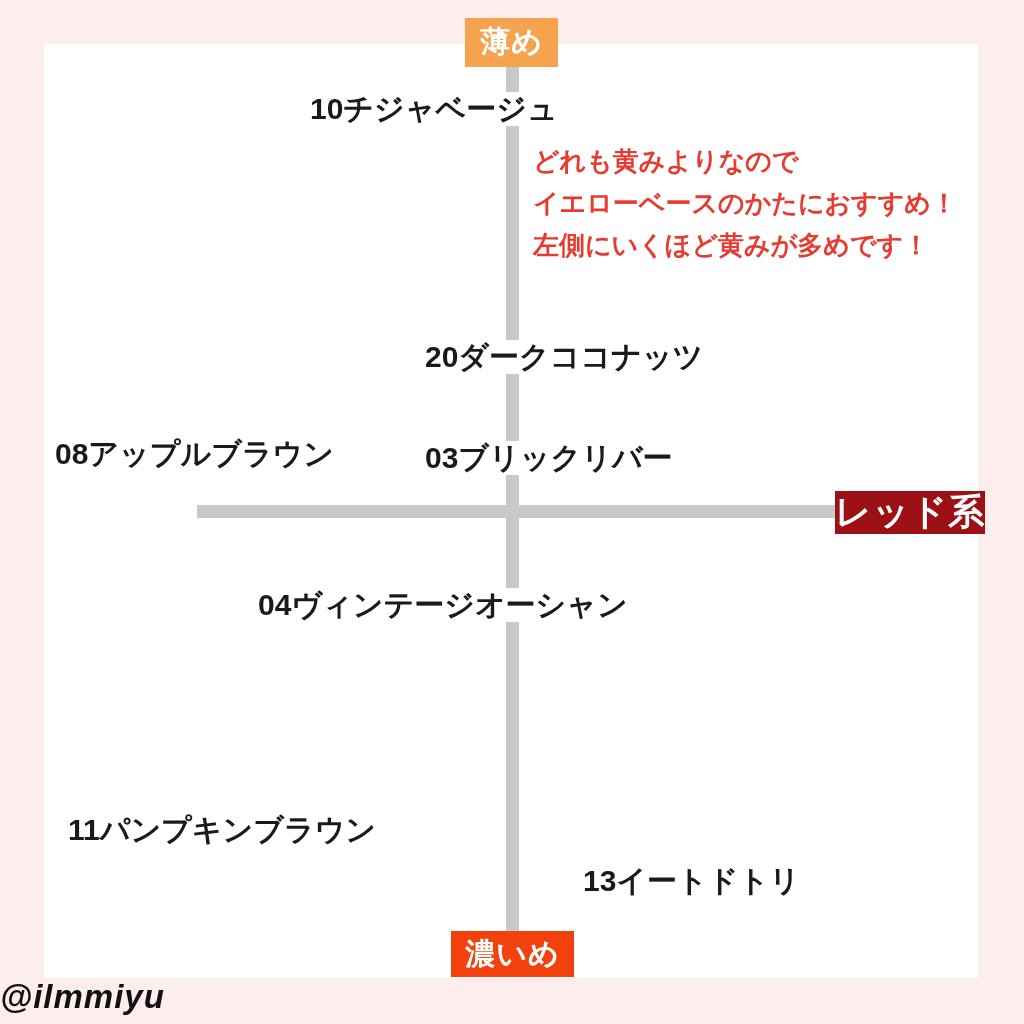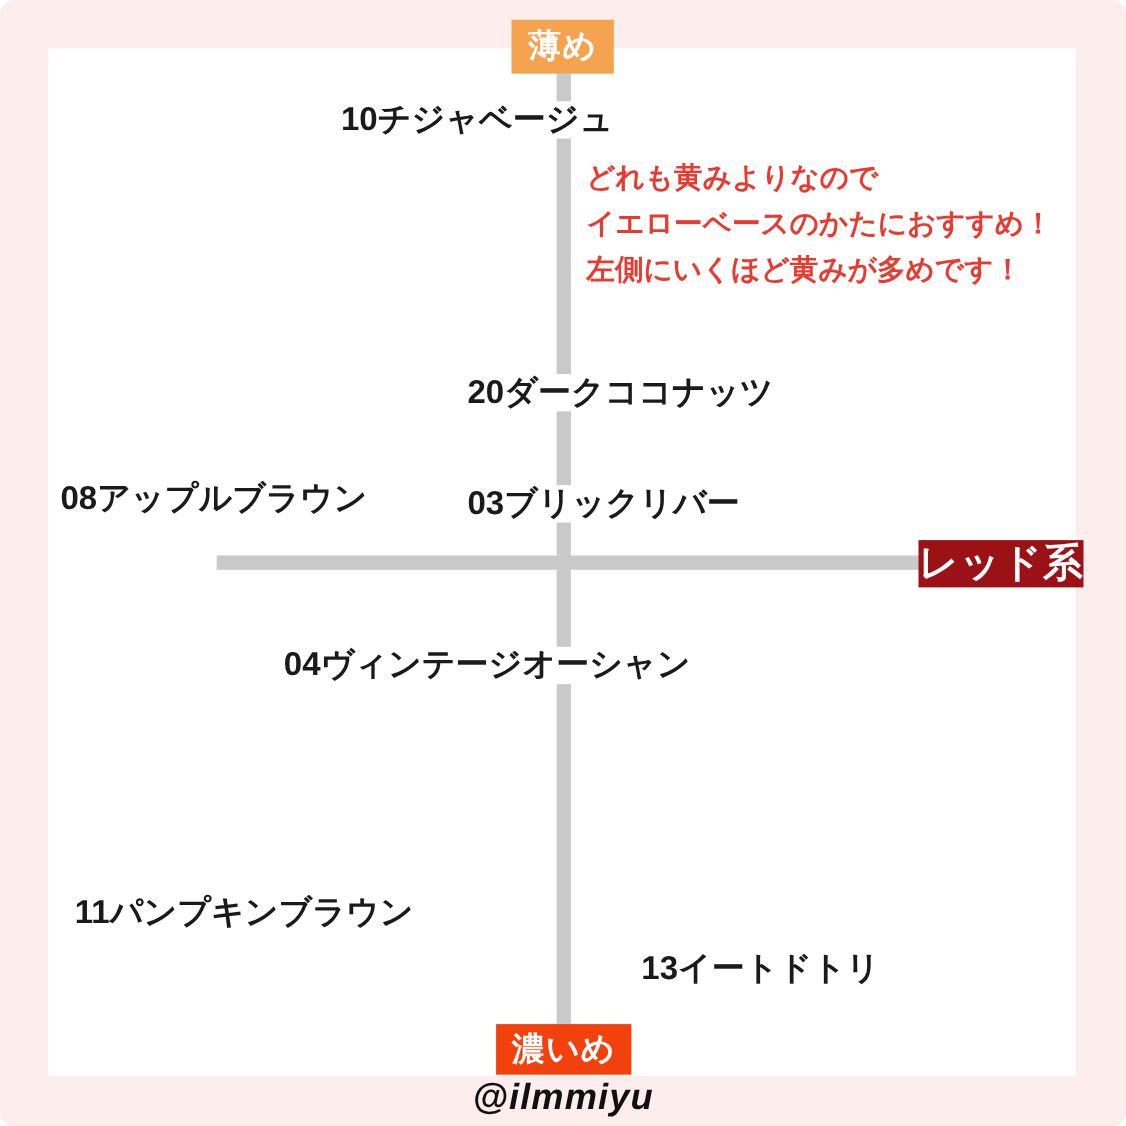--- a/index.html
+++ b/index.html
@@ -1,20 +1,19 @@
 <!DOCTYPE html>
 <html><head>
 <meta charset="utf-8">
 <style>
   html,body{margin:0;padding:0}
   .canvas{
     position:relative;width:1024px;height:1024px;
     background:#FDEDED;overflow:hidden;
     font-family:"Liberation Sans","DejaVu Sans",sans-serif;
-    border-radius:14px;
   }
   .panel{position:absolute;left:44px;top:44px;width:934px;height:934px;background:#FFFFFF}
   .axis-line{position:absolute;background:#C9C9C9}
   .vline{left:506px;top:66px;width:13px;height:866px}
   .hline{left:197px;top:505px;width:639px;height:13px}
   .axis-box{
     position:absolute;display:flex;align-items:center;justify-content:center;
     color:#FFFFFF;font-weight:700;letter-spacing:1px;white-space:nowrap;
   }
   .axis-top{left:465px;top:18px;width:93px;height:49px;background:#F5A34F;font-size:30px}
@@ -30,21 +29,21 @@
   .p2{left:54px;top:437px}
   .p3{left:424px;top:441px}
   .p4{left:257px;top:588px}
   .p5{left:67px;top:813px}
   .p6{left:582px;top:864px}
   .annotation{
     position:absolute;left:533px;top:140px;width:452px;
     color:#E73B31;font-weight:700;font-size:26px;line-height:42px;white-space:nowrap;
   }
   .credit{
-    position:absolute;left:0;right:0;top:978px;text-align:center;
+    position:absolute;left:0;right:0;top:978px;
     color:#111111;font-weight:700;font-style:italic;font-size:33px;letter-spacing:1px;
   }
 </style>
 </head>
 <body>
 
 <div class="canvas">
 
   <div class="panel"></div>
 

